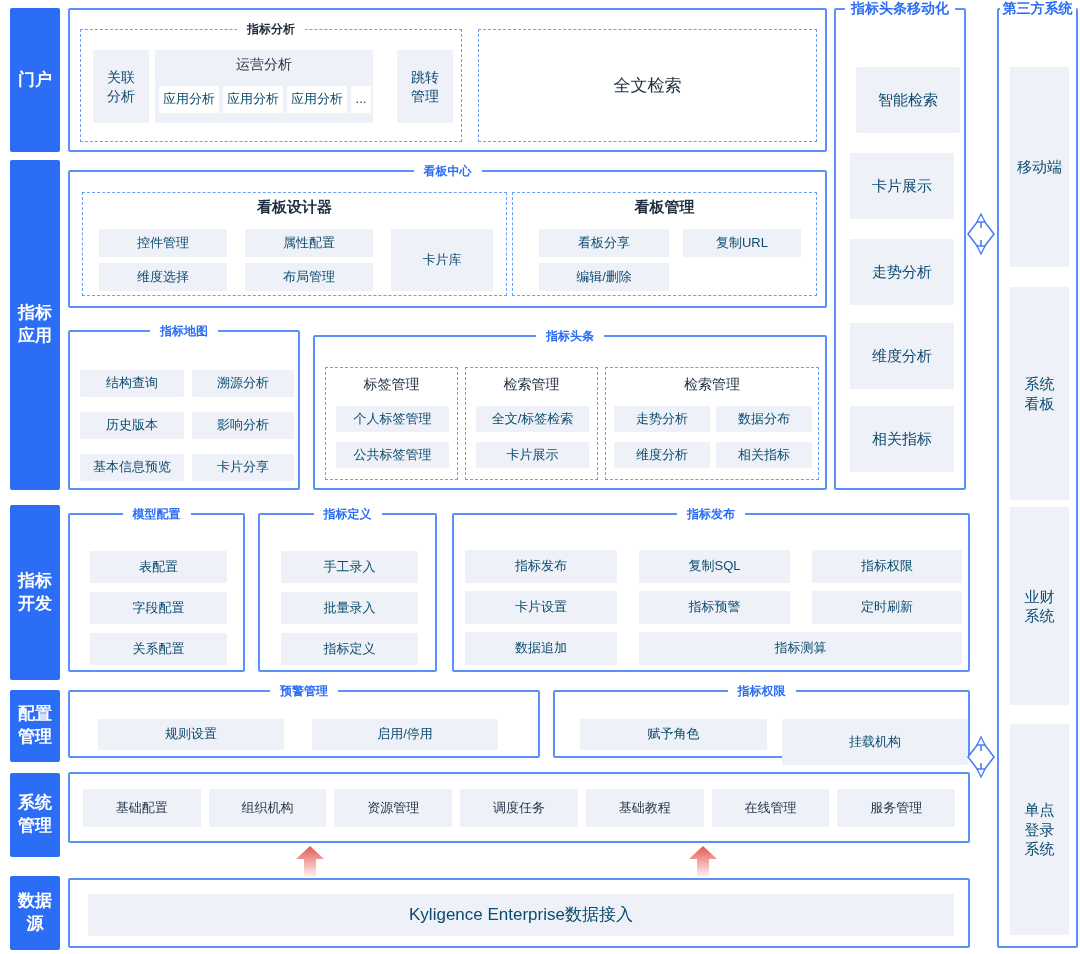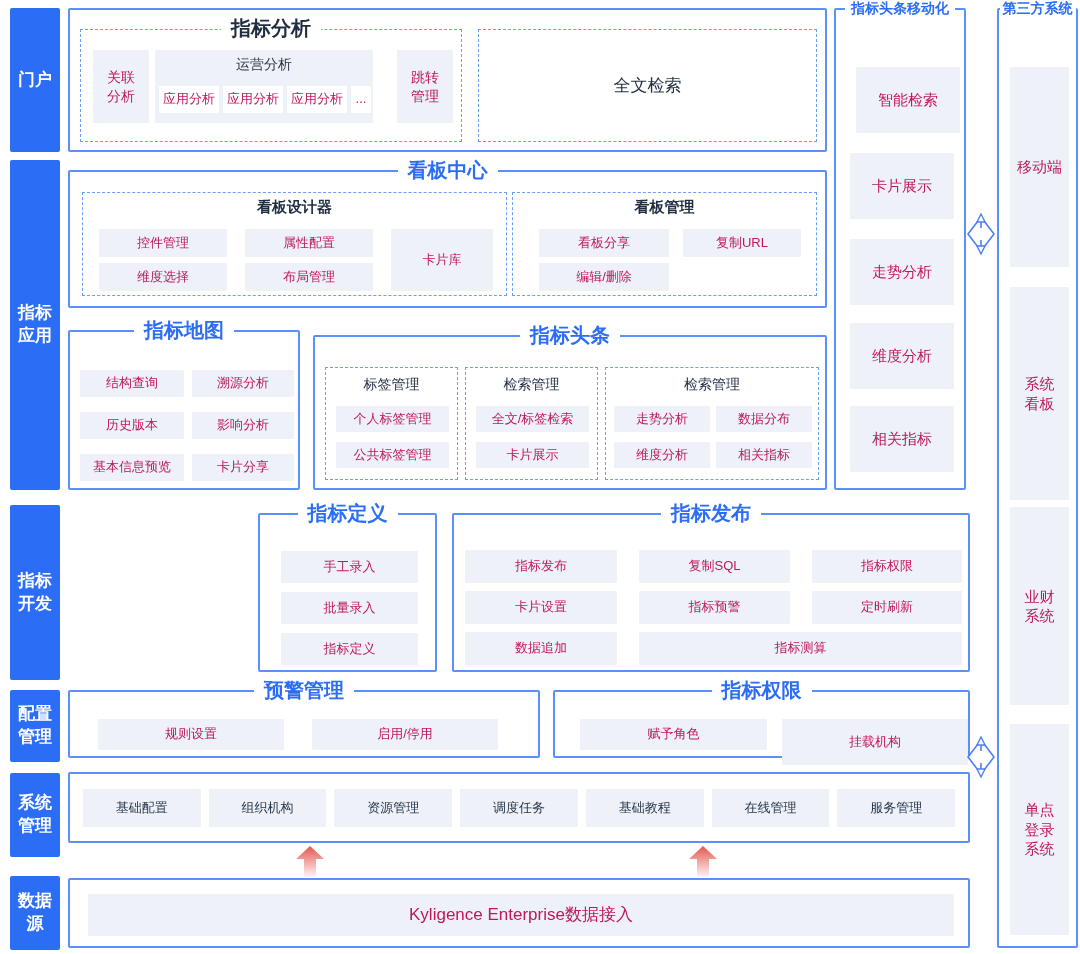--- a/index.html
+++ b/index.html
@@ -4,25 +4,25 @@
 <style>
   html,body{margin:0;padding:0;background:#fff;}
   #stage{position:relative;width:1080px;height:954px;background:#fff;
     font-family:"Liberation Sans","DejaVu Sans",sans-serif;color:#27364b;overflow:hidden;}
   .sideLabel{position:absolute;left:10px;width:50px;background:#2b6df4;color:#fff;
     font-weight:bold;font-size:17px;display:flex;align-items:center;justify-content:center;
     text-align:center;white-space:pre-line;line-height:1.35;border-radius:2px;}
   .box{position:absolute;border:2px solid #5b8ff9;border-radius:2px;background:#fff;box-sizing:border-box;}
   .dashed{position:absolute;border:1px dashed #699ff9;background:#fff;box-sizing:border-box;}
   .badge{position:absolute;top:0;left:50%;transform:translate(-50%,-55%);background:#fff;
-    padding:0 10px;font-weight:bold;font-size:20px;color:#2b6df4;white-space:nowrap;line-height:1.25;}
+    padding:0 10px;font-weight:bold;font-size:12px;color:#2b6df4;white-space:nowrap;line-height:1.25;}
   .badge.dark{color:#1f2d40;}
   .innerTitle{position:absolute;left:0;right:0;text-align:center;font-size:14px;color:#1f2d40;font-weight:bold;}
   .innerTitle.normal{font-weight:normal;}
-  .chip{position:absolute;background:#eef2f8;color:#be185d;font-size:13px;display:flex;
+  .chip{position:absolute;background:#eef2f8;color:#0c4a6e;font-size:13px;display:flex;
     align-items:center;justify-content:center;text-align:center;line-height:1.3;border-radius:1px;
     white-space:pre-line;box-sizing:border-box;}
   .chip.white{background:#fff;}
   .panel{position:absolute;background:#eef2f8;border-radius:1px;}
   .bigText{position:absolute;display:flex;align-items:center;justify-content:center;
     font-size:17px;color:#1f2d40;text-align:center;}
   .sysRow{position:absolute;left:68px;top:772px;width:902px;height:71px;border:2px solid #5b8ff9;
     border-radius:2px;box-sizing:border-box;display:flex;align-items:center;gap:8px;padding:0 13px;background:#fff;}
   .sysRow .fchip{flex:1;height:38px;background:#eef2f8;display:flex;align-items:center;
     justify-content:center;font-size:13px;color:#27364b;border-radius:1px;}
@@ -107,20 +107,26 @@
     </div>
     <div class="dashed" style="left:290px;top:30px;width:214px;height:113px;">
       <div class="innerTitle normal" style="top:8px;">检索管理</div>
       <div class="chip" style="left:8px;top:38px;width:96px;height:26px;">走势分析</div>
       <div class="chip" style="left:110px;top:38px;width:96px;height:26px;">数据分布</div>
       <div class="chip" style="left:8px;top:74px;width:96px;height:26px;">维度分析</div>
       <div class="chip" style="left:110px;top:74px;width:96px;height:26px;">相关指标</div>
     </div>
   </div>
 
+  <div class="box" style="left:68px;top:513px;width:177px;height:159px;">
+    <div class="badge">模型配置</div>
+    <div class="chip" style="left:20px;top:36px;width:137px;height:32px;">表配置</div>
+    <div class="chip" style="left:20px;top:77px;width:137px;height:32px;">字段配置</div>
+    <div class="chip" style="left:20px;top:118px;width:137px;height:32px;">关系配置</div>
+  </div>
 
   <div class="box" style="left:258px;top:513px;width:179px;height:159px;">
     <div class="badge">指标定义</div>
     <div class="chip" style="left:21px;top:36px;width:137px;height:32px;">手工录入</div>
     <div class="chip" style="left:21px;top:77px;width:137px;height:32px;">批量录入</div>
     <div class="chip" style="left:21px;top:118px;width:137px;height:32px;">指标定义</div>
   </div>
 
   <div class="box" style="left:452px;top:513px;width:518px;height:159px;">
     <div class="badge">指标发布</div>

